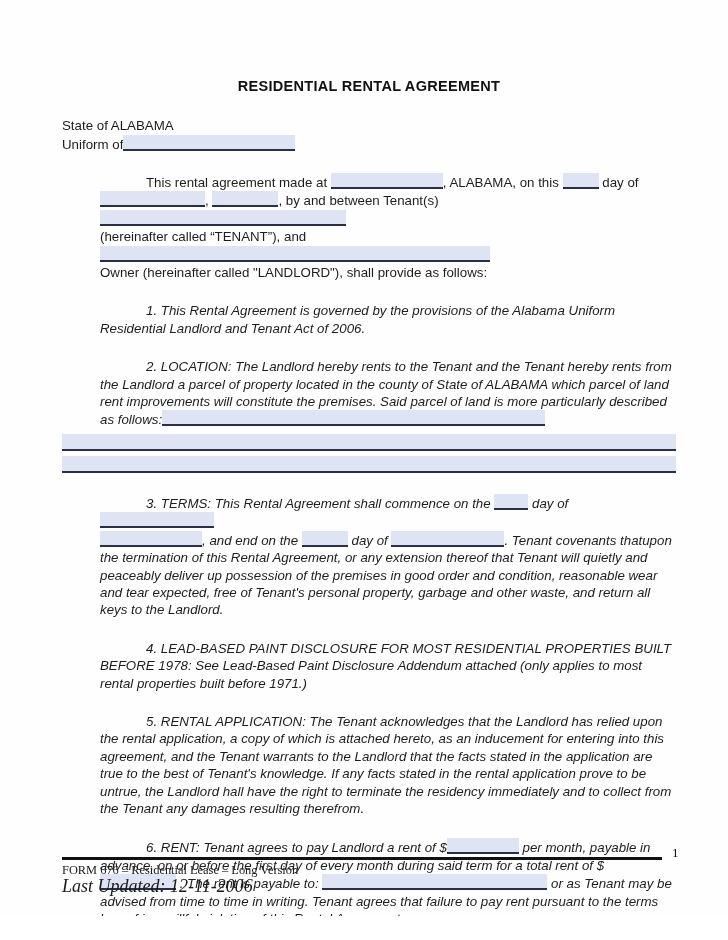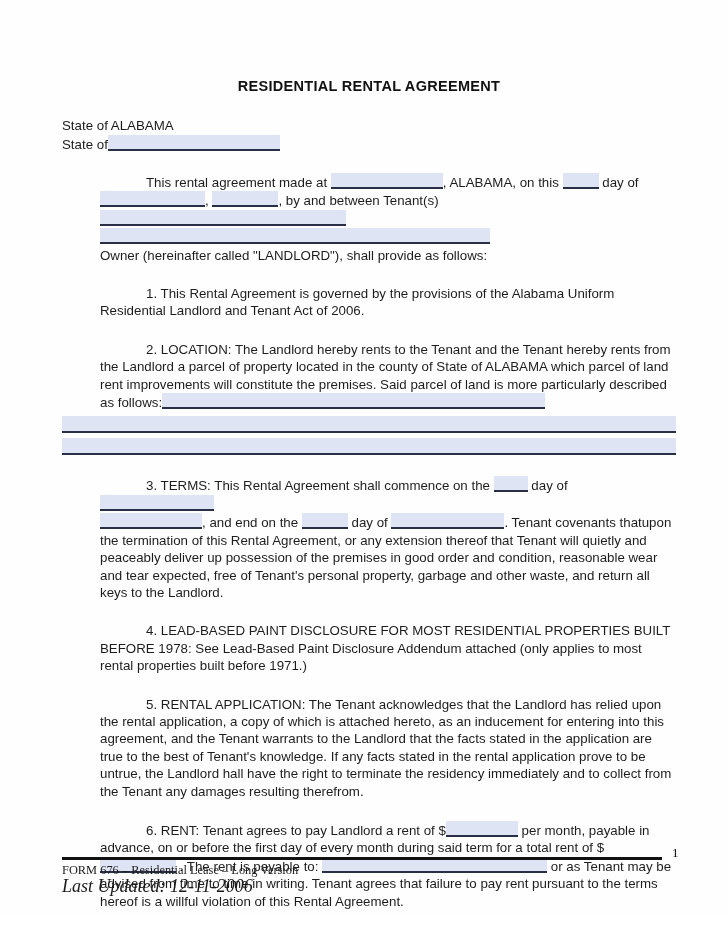--- a/index.html
+++ b/index.html
@@ -39,21 +39,21 @@
   }
 
   
   .para {
     font-size: 13.3px;
     line-height: 17.4px;
     color: #1d1d1d;
     text-align: left;
     margin-left: 38px;
   }
-  .indent { text-indent: 46px; }
+  .indent { text-indent: 46px; font-style: italic; }
   .state-block {
     margin-top: 23px;
     font-size: 13.3px;
     line-height: 18px;
   }
   .gap-md { margin-top: 19px; }
   .gap-lg { margin-top: 21px; }
 
   
   .blank {
@@ -125,29 +125,29 @@
 </head>
 <body>
 
 <div class="page">
   <div class="content">
 
     <div class="doc-title">RESIDENTIAL RENTAL AGREEMENT</div>
 
     <div class="state-block">
       <div>State of ALABAMA</div>
-      <div><span>State of</span><span class="blank w-county"></span></div>
+      <div><span>Uniform of</span><span class="blank w-county"></span></div>
     </div>
 
     <div class="para gap-md">
       <span class="indent-lead" style="display:inline-block;width:46px;"></span><span>This rental agreement made at</span> <span class="blank w-city"></span><span>, ALABAMA, on this</span> <span class="blank w-day"></span> <span>day of</span>
       <br>
       <span class="blank w-month"></span><span>,</span> <span class="blank w-year"></span><span>, by and between Tenant(s)</span><span class="blank w-tenant"></span>
       <br>
-      <span class="blank w-landlord"></span>
+      <span>(hereinafter called “TENANT”), and</span><span class="blank w-landlord"></span>
       <br>
       <span>Owner (hereinafter called "LANDLORD"), shall provide as follows:</span>
     </div>
 
     <div class="para indent gap-lg">
       <span>1.</span>
       <span>This Rental Agreement is governed by the provisions of the Alabama Uniform Residential Landlord and Tenant Act of 2006.</span>
     </div>
 
     <div class="para indent gap-lg">

